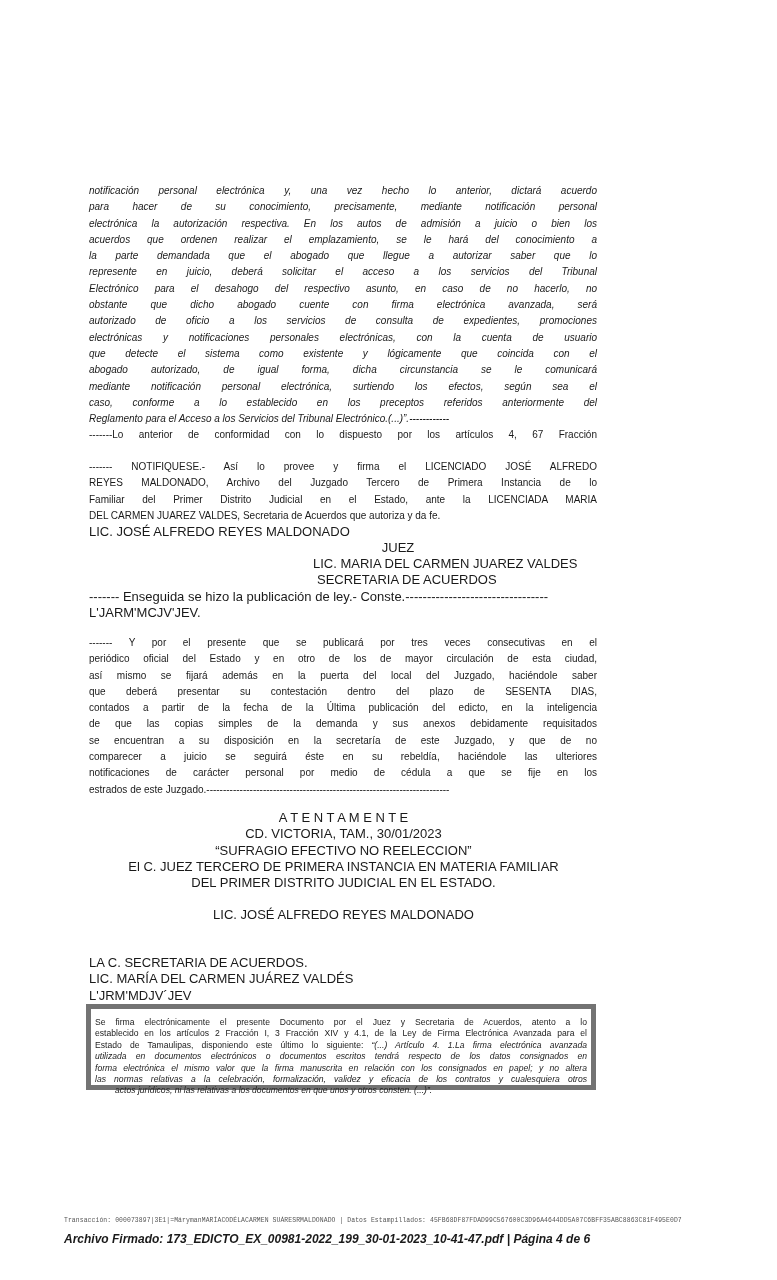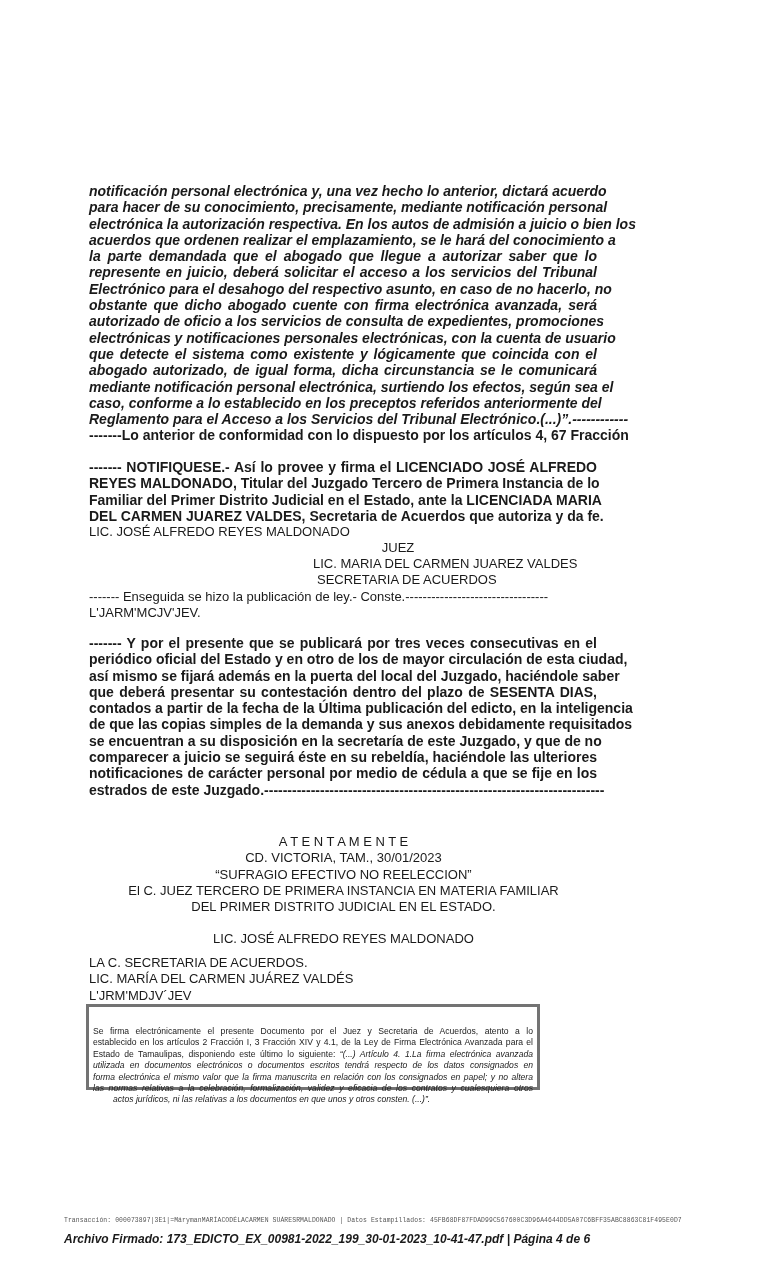--- a/index.html
+++ b/index.html
@@ -3,31 +3,31 @@
   <meta charset="utf-8">
   <style>
     html, body { margin: 0; padding: 0; background: #ffffff; }
     body {
       width: 777px; height: 1280px; position: relative; overflow: hidden;
       font-family: "Liberation Sans", sans-serif; color: #1a1a1a;
     }
     .page { position: absolute; left: 0; top: 0; width: 777px; height: 1280px; }
     .block { position: absolute; left: 89px; width: 508px; }
     .line {
-      font-size: 14px; line-height: 16.3px; white-space: nowrap;
-      text-align: justify; text-align-last: justify; display: block; font-weight: bold;
+      font-size: 10px; line-height: 16.3px; white-space: nowrap;
+      text-align: justify; text-align-last: justify; display: block;
     }
     .line.last { text-align-last: left; }
     .italic .line { font-style: italic; }
     .plain { font-size: 13px; line-height: 16.3px; white-space: nowrap; display: block; }
     .center { text-align: center; }
     .center .plain { text-align: center; }
     .sigbox {
-      position: absolute; left: 86px; top: 1004px; width: 454px; height: 86px;
-      border: 3px solid #737373; box-sizing: border-box; padding: 19px 4px;
+      position: absolute; left: 86px; top: 1004px; width: 510px; height: 86px;
+      border: 5px solid #737373; box-sizing: border-box; padding: 8px 4px;
     }
     .sigbox .sline {
       font-size: 8.6px; line-height: 11.4px; white-space: nowrap; display: block;
       text-align: justify; text-align-last: justify; color: #222;
     }
     .sigbox .sline.last { text-align-last: left; margin-left: 20px; }
     .sigbox .it { font-style: italic; }
     .footer-tx {
       position: absolute; left: 64px; top: 1217px; font-family: "Liberation Mono", monospace;
       font-size: 6.4px; color: #555; white-space: nowrap; letter-spacing: 0.1px;
@@ -59,21 +59,21 @@
       <span class="line">caso, conforme a lo establecido en los preceptos referidos anteriormente del</span>
       <span class="line last">Reglamento para el Acceso a los Servicios del Tribunal Electrónico.(...)”.------------</span>
     </div>
 
   <div class="block" id="legal-block" style="top:427px;">
       <span class="line">-------Lo anterior de conformidad con lo dispuesto por los artículos 4, 67 Fracción</span>
     </div>
 
   <div class="block" id="notif-block" style="top:459px;">
       <span class="line">------- NOTIFIQUESE.- Así lo provee y firma el LICENCIADO JOSÉ ALFREDO</span>
-      <span class="line">REYES MALDONADO, Titular del Juzgado Tercero de Primera Instancia de lo</span>
+      <span class="line">REYES MALDONADO, Archivo del Juzgado Tercero de Primera Instancia de lo</span>
       <span class="line">Familiar del Primer Distrito Judicial en el Estado, ante la LICENCIADA MARIA</span>
       <span class="line last">DEL CARMEN JUAREZ VALDES, Secretaria de Acuerdos que autoriza y da fe.</span>
     </div>
 
   <div class="block" style="top:524px;">
     <span class="plain">LIC. JOSÉ ALFREDO REYES MALDONADO</span>
     <span class="plain" style="padding-left:110px;text-align:center;">JUEZ</span>
   </div>
 
   <div class="block" style="top:556px;">
@@ -92,21 +92,21 @@
       <span class="line">así mismo se fijará además en la puerta del local del Juzgado, haciéndole saber</span>
       <span class="line">que deberá presentar su contestación dentro del plazo de SESENTA DIAS,</span>
       <span class="line">contados a partir de la fecha de la Última publicación del edicto, en la inteligencia</span>
       <span class="line">de que las copias simples de la demanda y sus anexos debidamente requisitados</span>
       <span class="line">se encuentran a su disposición en la secretaría de este Juzgado, y que de no</span>
       <span class="line">comparecer a juicio se seguirá éste en su rebeldía, haciéndole las ulteriores</span>
       <span class="line">notificaciones de carácter personal por medio de cédula a que se fije en los</span>
       <span class="line last">estrados de este Juzgado.-------------------------------------------------------------------------</span>
     </div>
 
-  <div class="block center" style="top:810px; left:80px; width:527px;margin-top:24px;">
+  <div class="block center" style="top:810px; left:80px; width:527px;">
     <span class="plain">A T E N T A M E N T E</span>
     <span class="plain">CD. VICTORIA, TAM., 30/01/2023</span>
     <span class="plain">“SUFRAGIO EFECTIVO NO REELECCION”</span>
     <span class="plain">El C. JUEZ TERCERO DE PRIMERA INSTANCIA  EN MATERIA FAMILIAR</span>
     <span class="plain">DEL PRIMER DISTRITO JUDICIAL EN EL ESTADO.</span>
     <span class="plain" style="height:16px;"></span>
     <span class="plain">LIC. JOSÉ ALFREDO REYES MALDONADO</span>
   </div>
 
   <div class="block" style="top:955px;">

